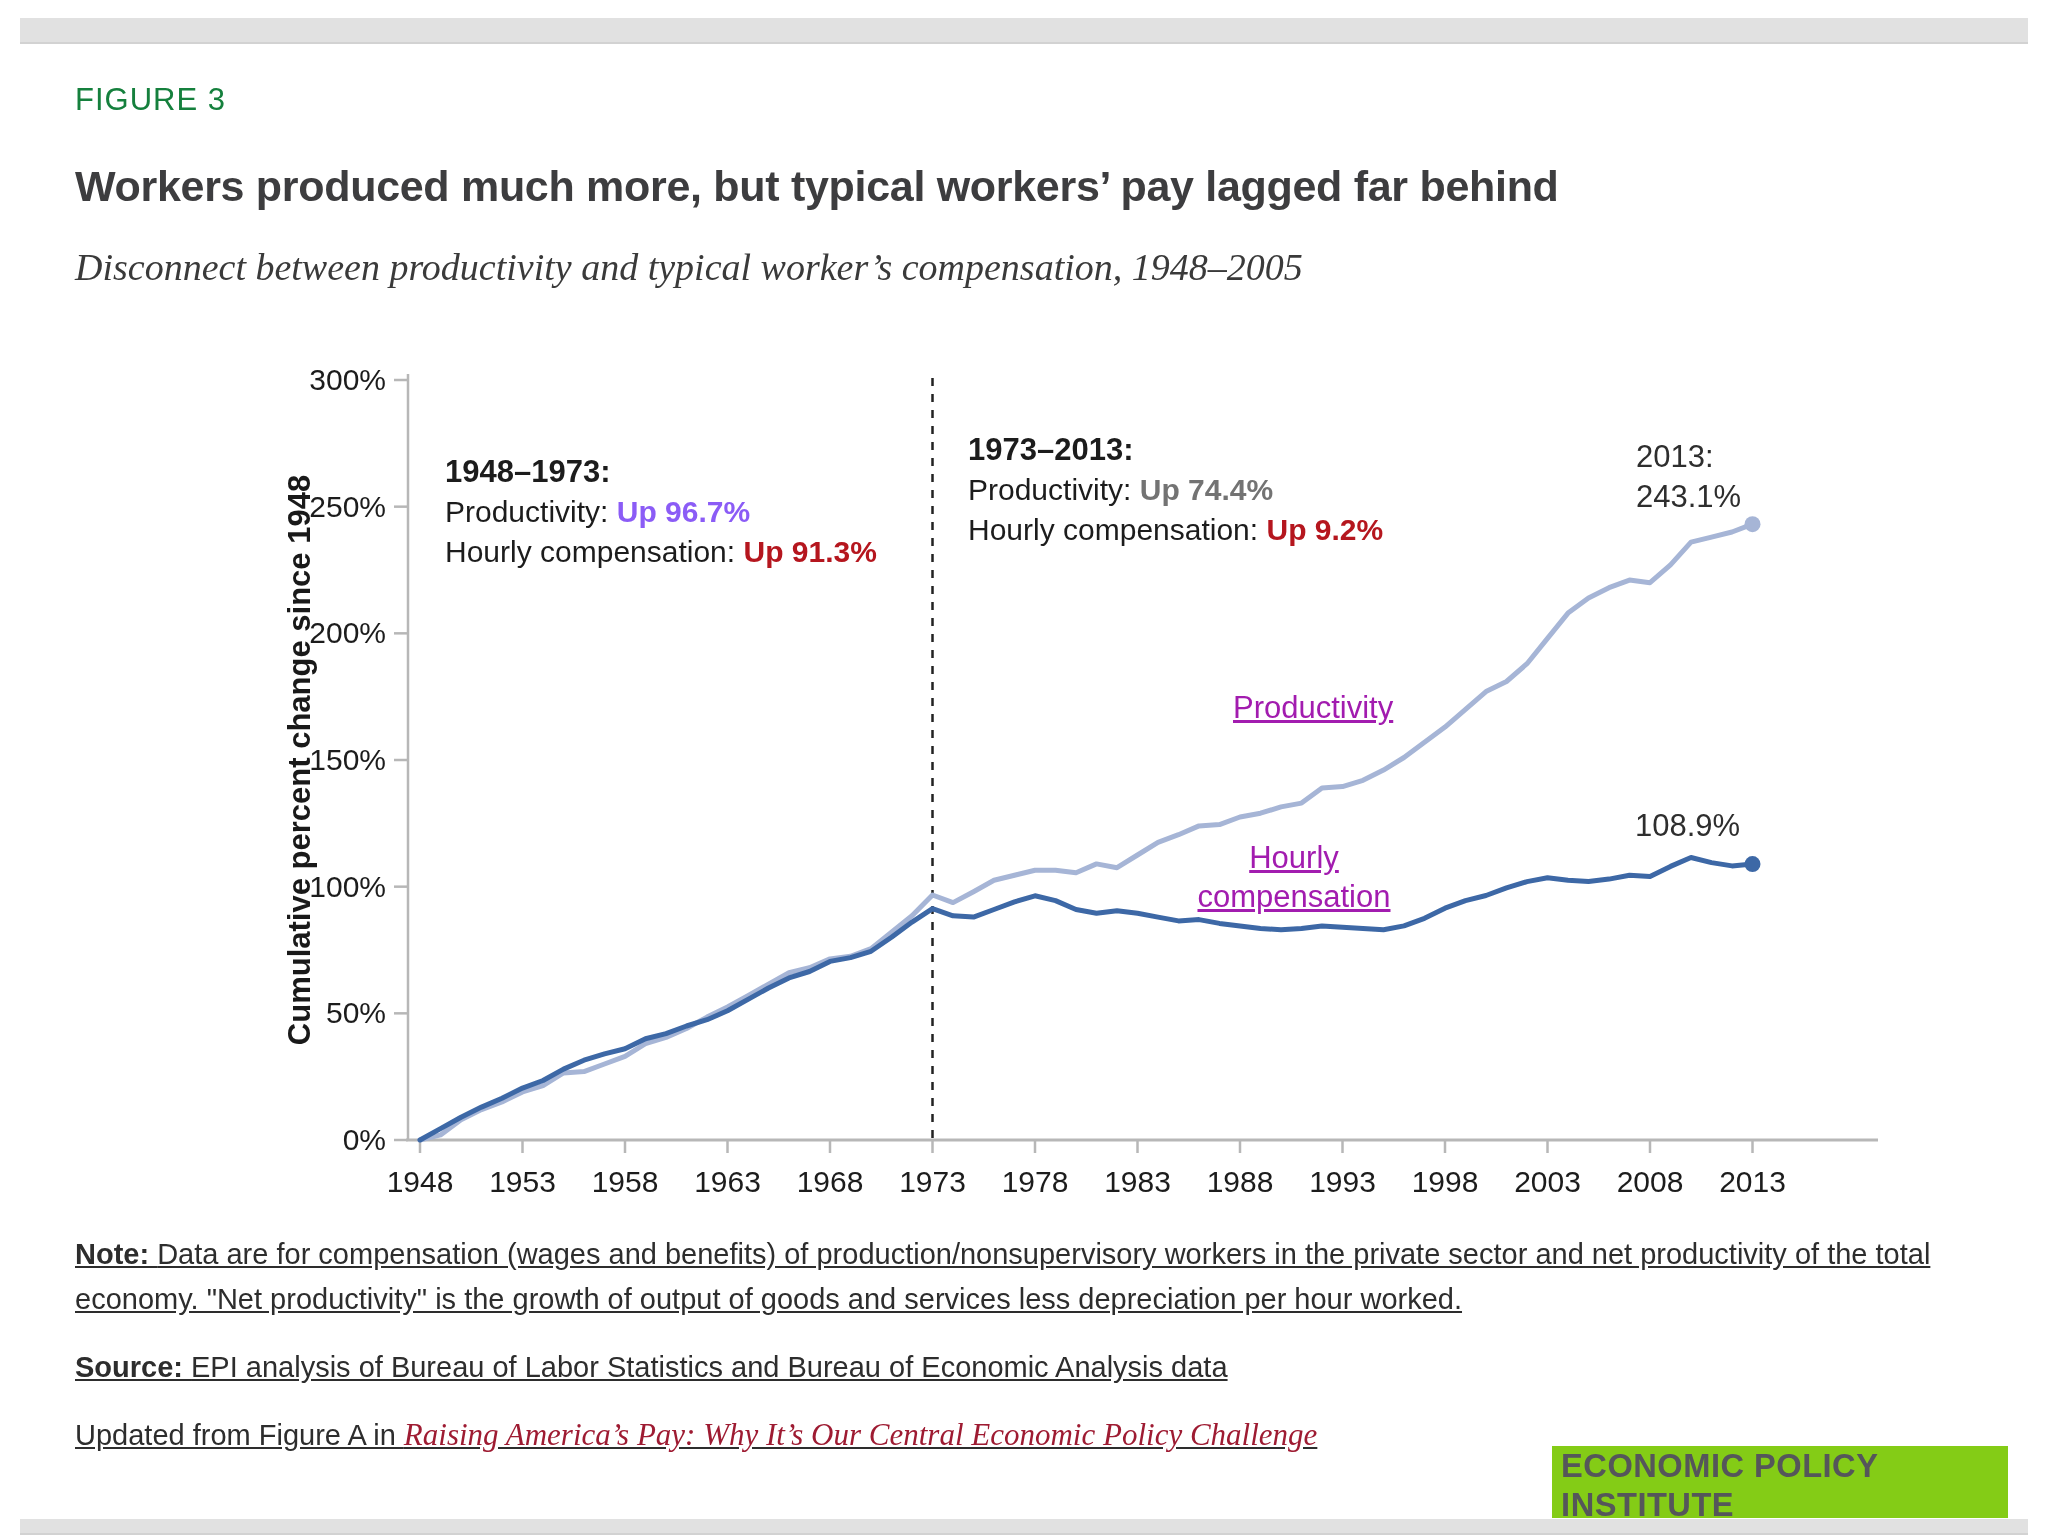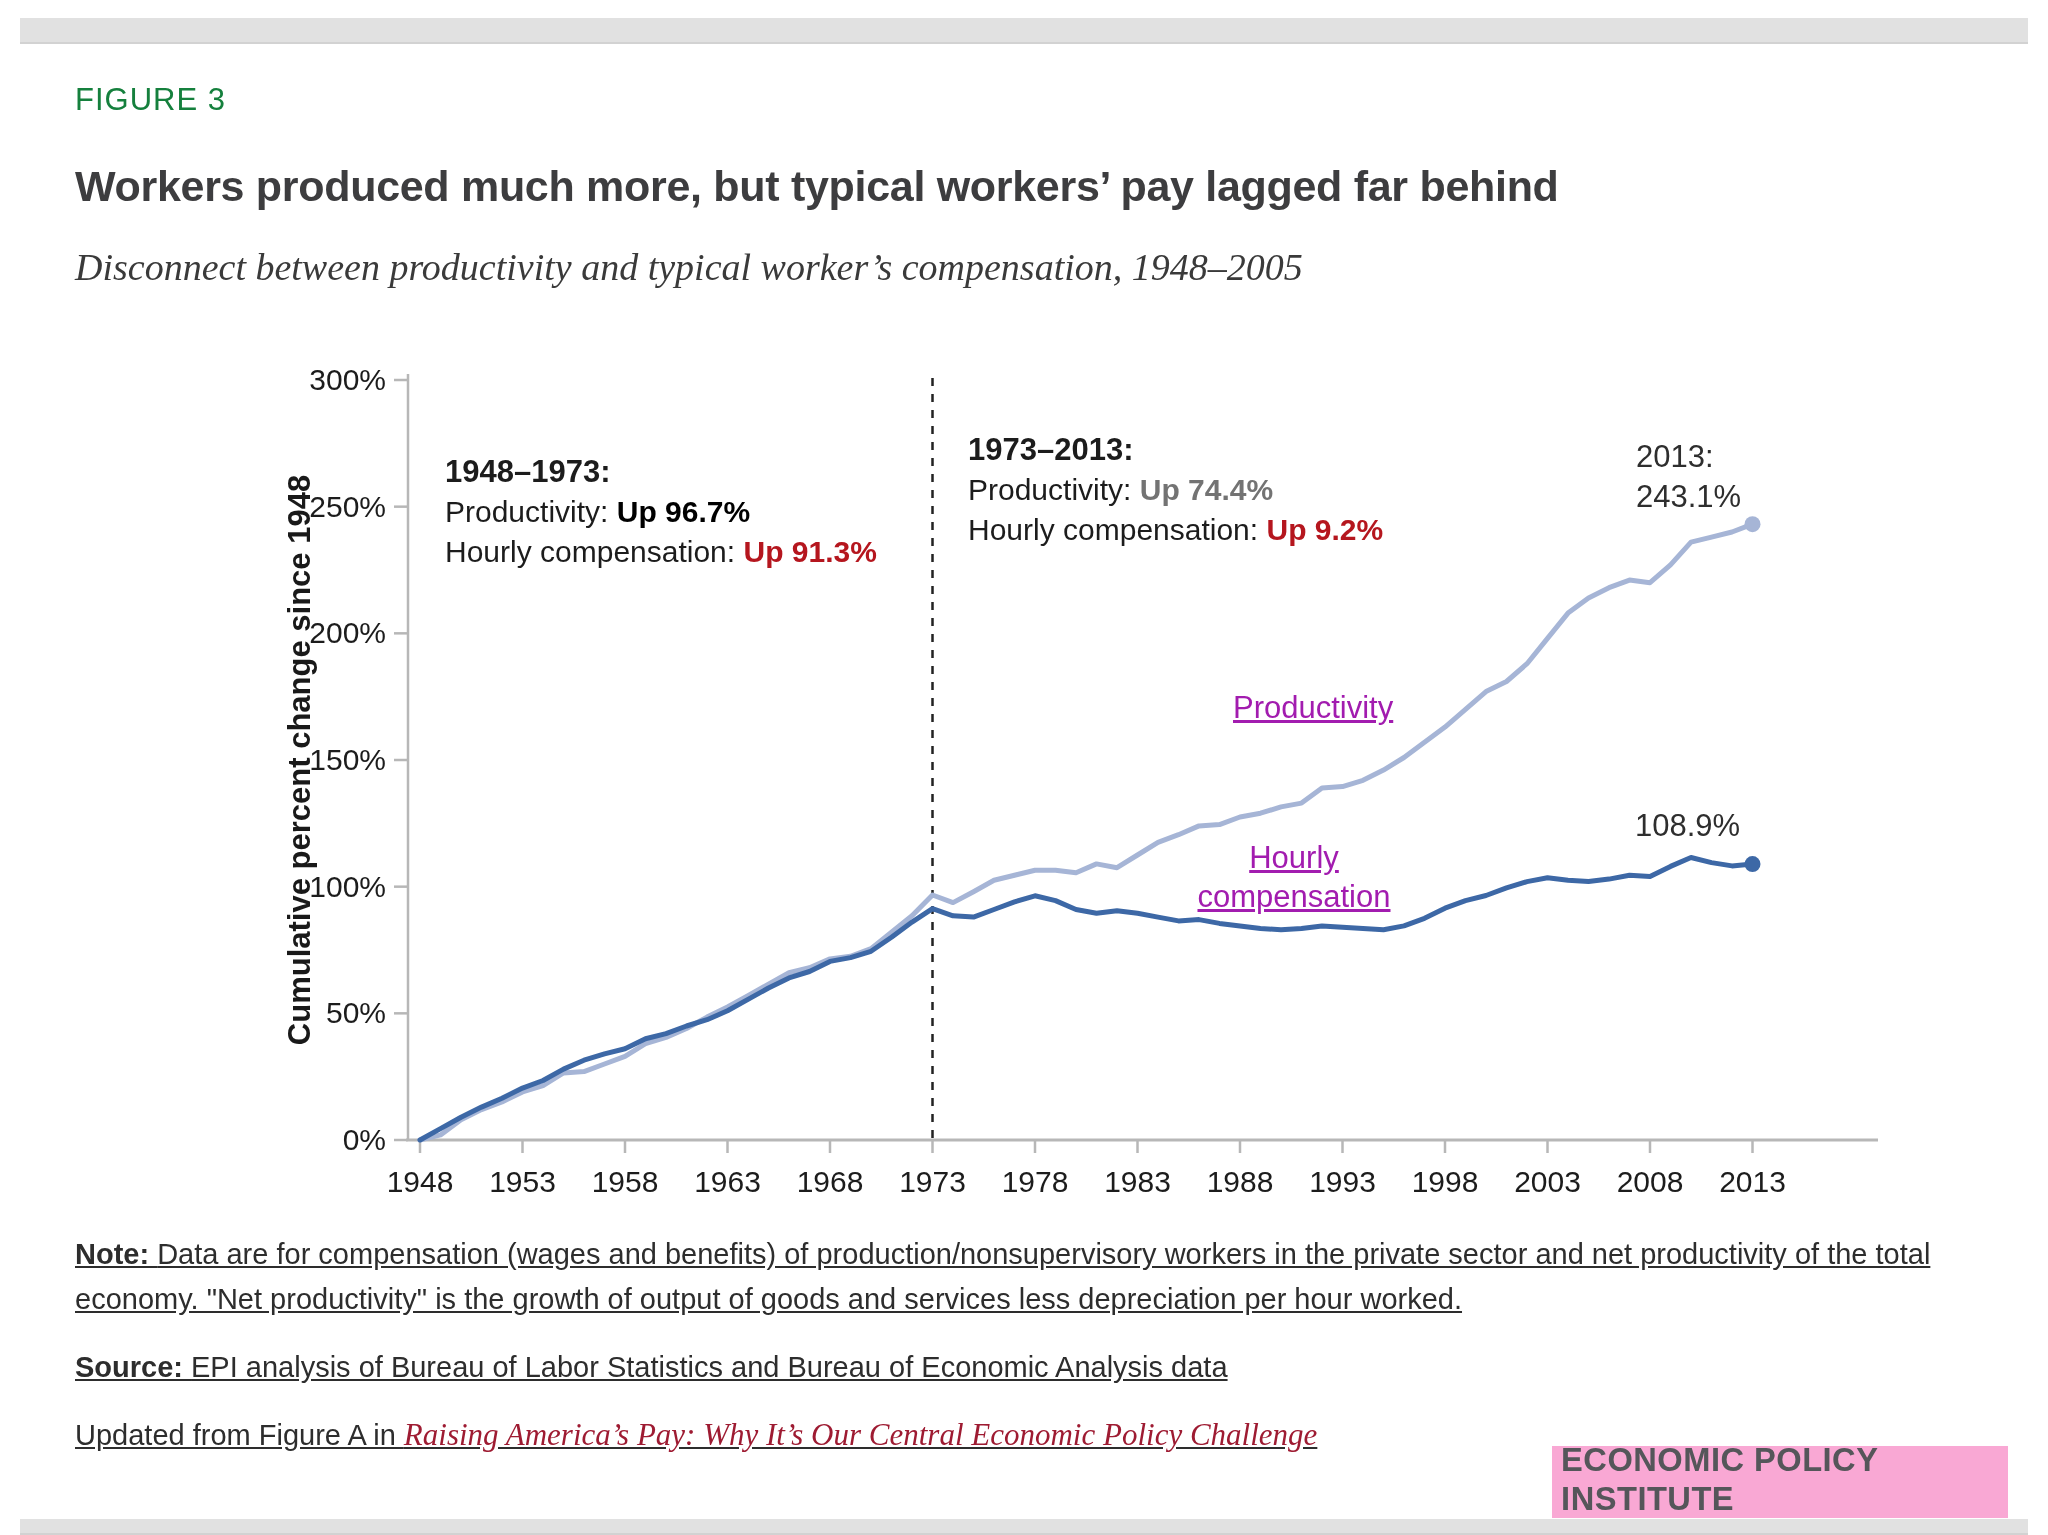--- a/index.html
+++ b/index.html
@@ -16,22 +16,22 @@
   .ylabel{position:absolute;left:-62px;top:742px;width:724px;text-align:center;
           transform:rotate(-90deg);transform-origin:center;font-size:31px;font-weight:bold;color:#191919;}
   .ann{position:absolute;font-size:30px;line-height:40px;color:#1c1c1c;white-space:nowrap;}
   .ann .head{font-weight:bold;font-size:31px;}
   .red{font-weight:bold;}
   .endpoint{position:absolute;font-size:31px;color:#2e2e2e;text-align:left;line-height:40px;}
   .series-label{position:absolute;font-size:31px;color:#a21caf;text-align:center;line-height:39px;text-decoration:underline;}
   .footer-text{position:absolute;left:75px;width:1930px;font-size:29px;color:#2d2d2d;line-height:45px;text-decoration:underline;}
   .b{font-weight:bold;}
   .link{font-family:"Liberation Serif",serif;font-style:italic;font-size:31px;text-decoration:none;}
-  .logo-box{position:absolute;left:1552px;top:1446px;width:456px;height:72px;background:#f9a8d4;
-            display:flex;align-items:flex-end;justify-content:center;}
+  .logo-box{position:absolute;left:1552px;top:1446px;width:456px;height:72px;background:#84cc16;
+            display:flex;align-items:flex-start;justify-content:center;}
   .logo-text{font-size:34px;font-weight:bold;color:#55565a;letter-spacing:0.5px;transform:scaleX(0.96);}
   svg text{font-family:"Liberation Sans",sans-serif;}
   .tick-label{font-size:30px;fill:#1c1c1c;}
 </style>
 </head>
 <body>
 
 <div class="page">
 
   <div class="bar topbar"></div>
@@ -89,21 +89,21 @@
       <polyline points="420.0,1140.0 440.5,1134.9 461.0,1119.7 481.5,1109.6 502.0,1102.0 522.5,1091.9 543.0,1085.5 563.5,1072.9 584.0,1071.6 604.5,1064.0 625.0,1056.4 645.5,1043.7 666.0,1037.4 686.5,1028.5 707.0,1017.1 727.5,1007.0 748.0,995.6 768.5,984.2 789.0,972.8 809.5,967.7 830.0,958.9 850.5,956.3 871.0,948.7 891.5,932.3 912.0,915.8 932.5,895.0 953.0,902.6 973.5,891.7 994.0,880.3 1014.5,875.3 1035.0,870.2 1055.5,870.2 1076.0,872.7 1096.5,863.9 1117.0,867.7 1137.5,855.0 1158.0,842.3 1178.5,834.7 1199.0,825.9 1219.5,824.6 1240.0,817.0 1260.5,813.2 1281.0,806.9 1301.5,803.1 1322.0,787.9 1342.5,786.6 1363.0,780.3 1383.5,770.1 1404.0,757.5 1424.5,742.3 1445.0,727.1 1465.5,709.3 1486.0,691.6 1506.5,681.5 1527.0,663.7 1547.5,638.4 1568.0,613.1 1588.5,597.9 1609.0,587.7 1629.5,580.1 1650.0,582.7 1670.5,564.9 1691.0,542.1 1711.5,537.1 1732.0,532.0 1752.5,524.1" fill="none" stroke="#A6B5D6" stroke-width="5" stroke-linejoin="round" stroke-linecap="round"></polyline>
       <circle cx="1752.5" cy="524.1466666666668" r="8" fill="#A6B5D6"></circle>
       <polyline points="420.0,1140.0 440.5,1128.6 461.0,1117.2 481.5,1107.1 502.0,1098.2 522.5,1088.1 543.0,1080.5 563.5,1069.1 584.0,1060.2 604.5,1053.9 625.0,1048.8 645.5,1038.7 666.0,1033.6 686.5,1026.0 707.0,1019.7 727.5,1010.8 748.0,999.4 768.5,988.0 789.0,977.9 809.5,971.5 830.0,961.4 850.5,957.6 871.0,951.3 891.5,937.3 912.0,922.1 932.5,908.7 953.0,915.8 973.5,917.1 994.0,909.5 1014.5,901.9 1035.0,895.8 1055.5,900.6 1076.0,909.5 1096.5,913.3 1117.0,910.7 1137.5,913.3 1158.0,917.1 1178.5,920.9 1199.0,919.6 1219.5,923.4 1240.0,925.9 1260.5,928.5 1281.0,929.7 1301.5,928.5 1322.0,925.9 1342.5,927.2 1363.0,928.5 1383.5,929.7 1404.0,925.9 1424.5,918.3 1445.0,908.2 1465.5,900.6 1486.0,895.5 1506.5,887.9 1527.0,881.6 1547.5,877.8 1568.0,880.3 1588.5,881.6 1609.0,879.1 1629.5,875.3 1650.0,876.5 1670.5,866.4 1691.0,857.5 1711.5,862.6 1732.0,865.9 1752.5,864.1" fill="none" stroke="#3D68A6" stroke-width="5" stroke-linejoin="round" stroke-linecap="round"></polyline>
       <circle cx="1752.5" cy="864.12" r="8" fill="#3D68A6"></circle>
     </svg>
 
   <div class="ylabel">Cumulative percent change since 1948</div>
 
   <div class="ann" style="left:445px;top:436px;margin-top:16px;">
     <div class="head">1948–1973:</div>
-    <div><span>Productivity: </span><span class="red" id="red-1" style="color: #000000;">Up 96.7%</span></div>
+    <div><span>Productivity: </span><span class="red" id="red-1" style="color: #8b5cf6;">Up 96.7%</span></div>
     <div><span>Hourly compensation: </span><span class="red" id="red-2" style="color: rgb(181, 22, 30);">Up 91.3%</span></div>
   </div>
 
   <div class="ann" style="left:968px;top:430px;">
     <div class="head">1973–2013:</div>
     <div><span>Productivity: </span><span class="red" id="red-3" style="color: #737373;">Up 74.4%</span></div>
     <div><span>Hourly compensation: </span><span class="red" id="red-4" style="color: rgb(181, 22, 30);">Up 9.2%</span></div>
   </div>
 
   <div class="endpoint" style="left:1636px;top:437px;width:200px;">

